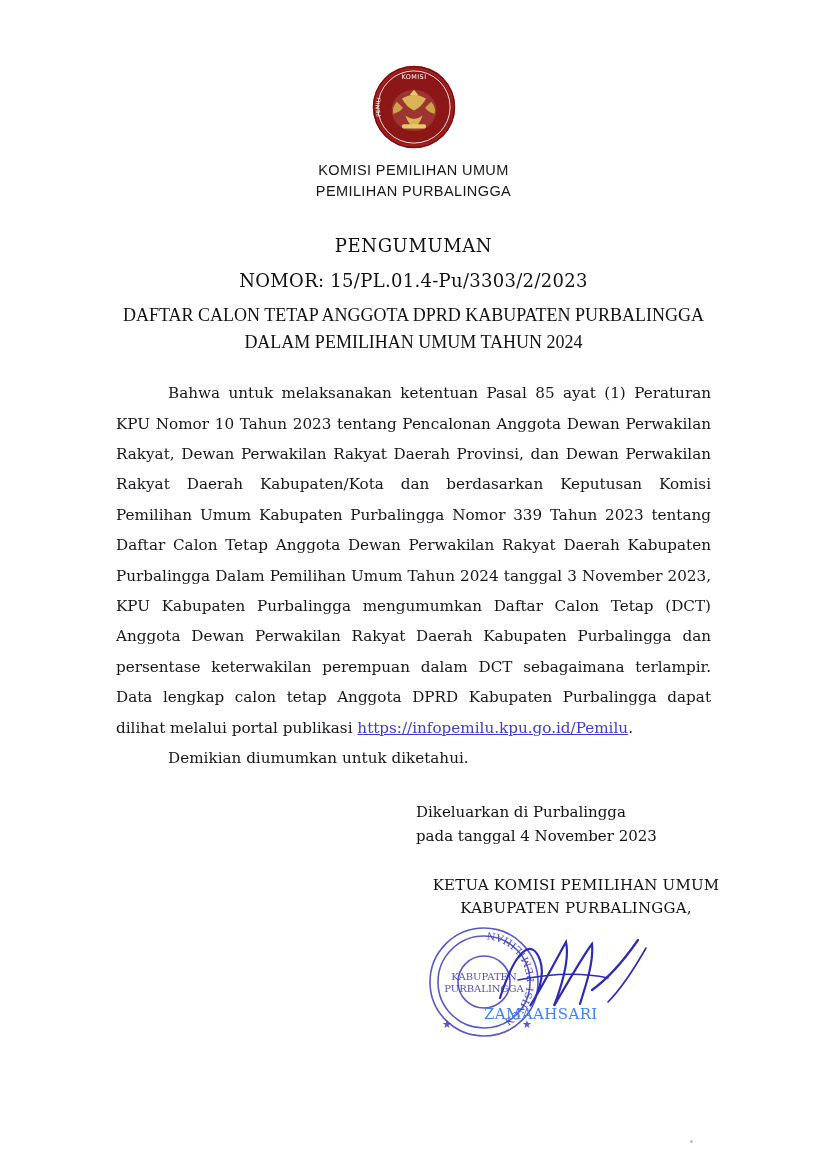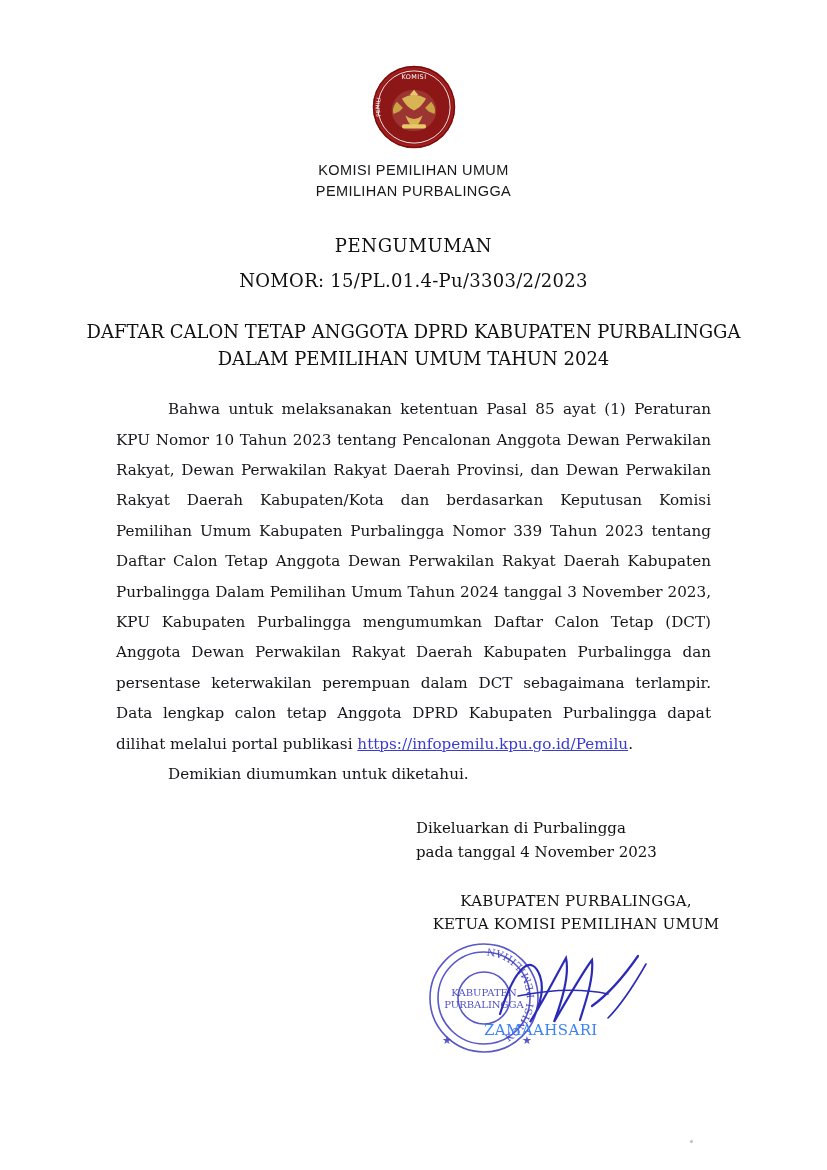--- a/index.html
+++ b/index.html
@@ -47,21 +47,22 @@
     margin-top: 26px;
     line-height: 1.95;
     font-size: 18px;
     color: #111;
   }
   .title-block .t-announce { letter-spacing: 0.6px; }
   .title-block .t-number { letter-spacing: 0.3px; }
   .title-block .t-about { letter-spacing: 0.6px; }
   .title-block .t-subject {
     line-height: 1.5;
-    margin-top: 20px;
+    margin-top: 4px;
+    font-family: Liberation Serif, serif;
   }
   .title-block .t-subject div { white-space: nowrap; }
   
   .body-text {
     margin: 22px 100px 0 100px;
     text-align: justify;
     font-size: 15.2px;
     line-height: 2.0;
     color: #15161a;
     text-justify: inter-word;
@@ -182,22 +183,22 @@
     <p><span class="indent"></span><span>Bahwa untuk melaksanakan ketentuan Pasal 85 ayat (1) Peraturan KPU Nomor 10 Tahun 2023 tentang Pencalonan Anggota Dewan Perwakilan Rakyat, Dewan Perwakilan Rakyat Daerah Provinsi, dan Dewan Perwakilan Rakyat Daerah Kabupaten/Kota dan berdasarkan Keputusan Komisi Pemilihan Umum Kabupaten Purbalingga Nomor 339 Tahun 2023 tentang Daftar Calon Tetap Anggota Dewan Perwakilan Rakyat Daerah Kabupaten Purbalingga Dalam Pemilihan Umum Tahun 2024 tanggal 3 November 2023, KPU Kabupaten Purbalingga mengumumkan Daftar Calon Tetap (DCT) Anggota Dewan Perwakilan Rakyat Daerah Kabupaten Purbalingga dan persentase keterwakilan perempuan dalam DCT sebagaimana terlampir. Data lengkap calon tetap Anggota DPRD Kabupaten Purbalingga dapat dilihat melalui portal publikasi </span><a class="link" href="#">https://infopemilu.kpu.go.id/Pemilu</a><span>.</span></p>
     <p class="closing"><span class="indent"></span><span>Demikian diumumkan untuk diketahui.</span></p>
   </div>
 
   <div class="signature">
     <div class="sig-place">
       <div>Dikeluarkan di Purbalingga</div>
       <div>pada tanggal 4 November 2023</div>
     </div>
     <div class="sig-title">
+      <div>KETUA KOMISI PEMILIHAN UMUM</div>
       <div>KABUPATEN PURBALINGGA,</div>
-      <div>KETUA KOMISI PEMILIHAN UMUM</div>
     </div>
     <div class="sig-area">
       <div class="stamp">
         <svg viewBox="0 0 160 116" width="160" height="116" aria-hidden="true">
           <g fill="none" stroke="#3b3bbf" stroke-width="1.6" opacity="0.85">
             <circle cx="80" cy="58" r="54"></circle>
             <circle cx="80" cy="58" r="46"></circle>
             <circle cx="80" cy="58" r="26"></circle>
           </g>
           <path id="stamparc" d="M80,8 a50,50 0 1,0 0.1,0" fill="none"></path>

